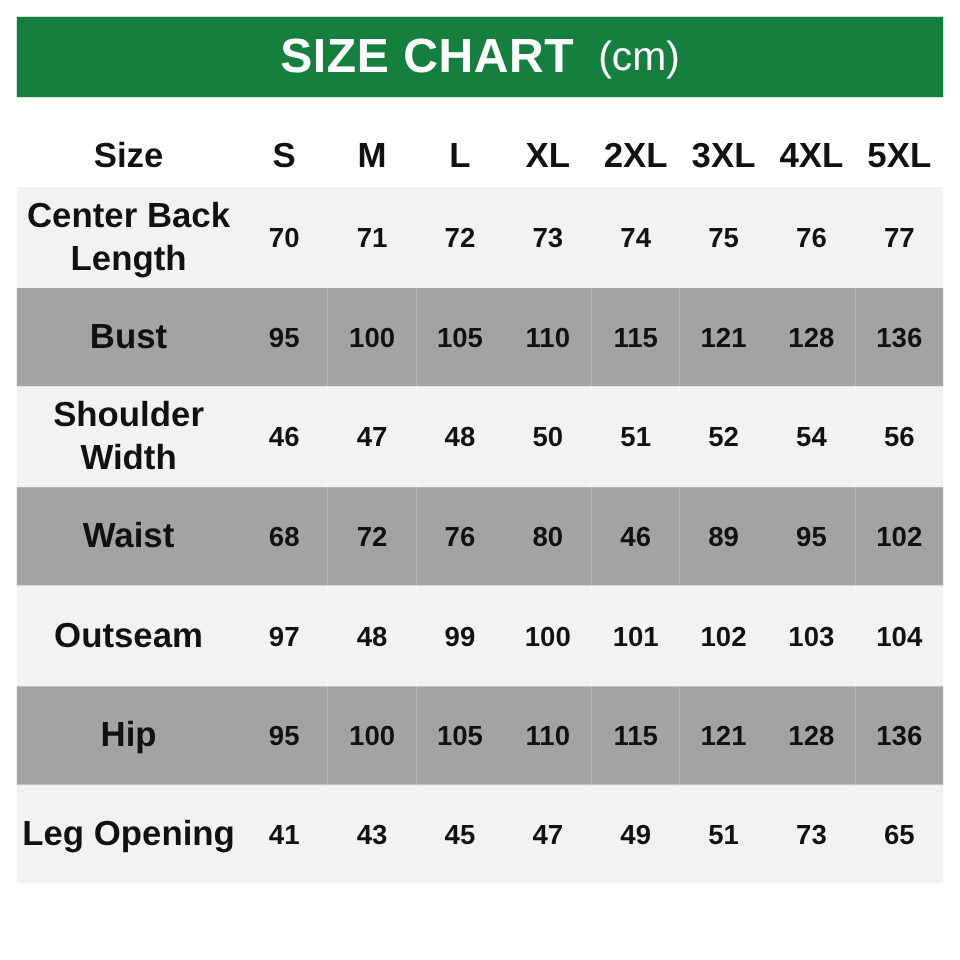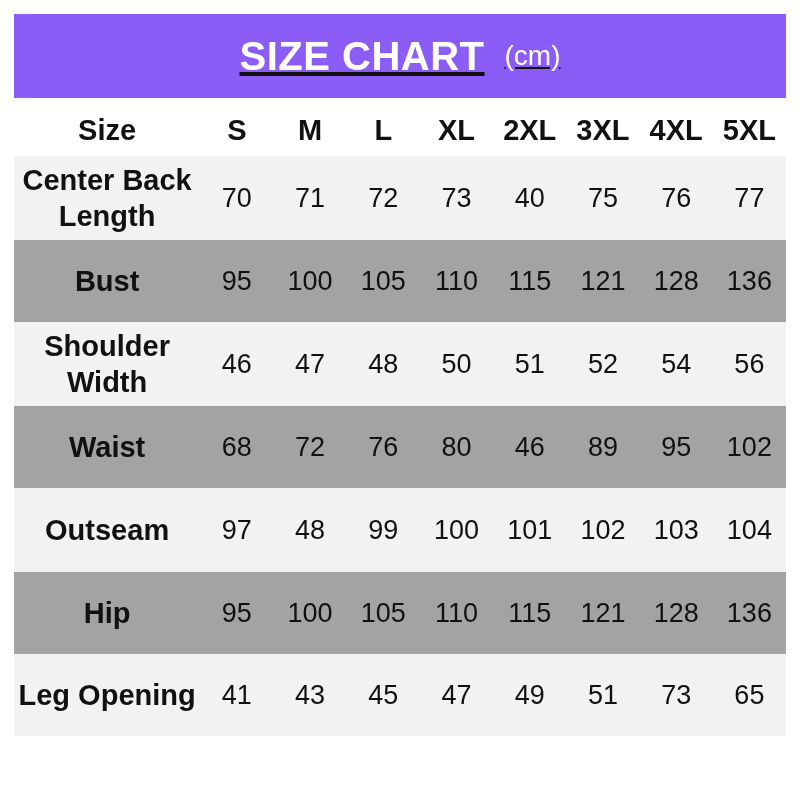--- a/index.html
+++ b/index.html
@@ -18,36 +18,35 @@
     width: 800px;
     height: 800px;
     position: relative;
     box-sizing: border-box;
   }
   .title-bar {
     position: absolute;
     left: 14px;
     top: 14px;
     width: 772px;
-    height: 84px;
-    background: #8b5cf6;
+    height: 67px;
+    background: #15803d;
     display: flex;
     align-items: center;
     justify-content: center;
-    text-decoration: underline;
   }
   .title-main {
     color: #ffffff;
     font-size: 40px;
     font-weight: bold;
     letter-spacing: 0.5px;
   }
   .title-unit {
     color: #ffffff;
-    font-size: 28px;
+    font-size: 34px;
     font-weight: normal;
     margin-left: 20px;
     text-align: center;
   }
   table.size-chart {
     position: absolute;
     left: 14px;
     top: 104px;
     width: 772px;
     border-collapse: collapse;
@@ -68,22 +67,22 @@
     font-weight: bold;
     background: #ffffff;
   }
   .row-label {
     font-size: 29px;
     font-weight: bold;
     line-height: 1.25;
     padding: 4px 6px;
   }
   .cell-val {
-    font-size: 27px;
-    font-weight: normal;
+    font-size: 23px;
+    font-weight: bold;
   }
   tr.shaded td {
     background: #f2f2f2;
   }
   tr.plain td {
     background: #a3a3a3;
   }
   tr.tall td { height: 84px; }
   tr.short td { height: 82px; }
 </style>
@@ -122,21 +121,21 @@
         <th>5XL</th>
       </tr>
     </thead>
     <tbody>
       <tr class="shaded tall">
         <td class="row-label">Center Back Length</td>
         <td class="cell-val">70</td>
         <td class="cell-val">71</td>
         <td class="cell-val">72</td>
         <td class="cell-val">73</td>
-        <td class="cell-val">40</td>
+        <td class="cell-val">74</td>
         <td class="cell-val">75</td>
         <td class="cell-val">76</td>
         <td class="cell-val">77</td>
       </tr>
       <tr class="plain short">
         <td class="row-label">Bust</td>
         <td class="cell-val">95</td>
         <td class="cell-val">100</td>
         <td class="cell-val">105</td>
         <td class="cell-val">110</td>

